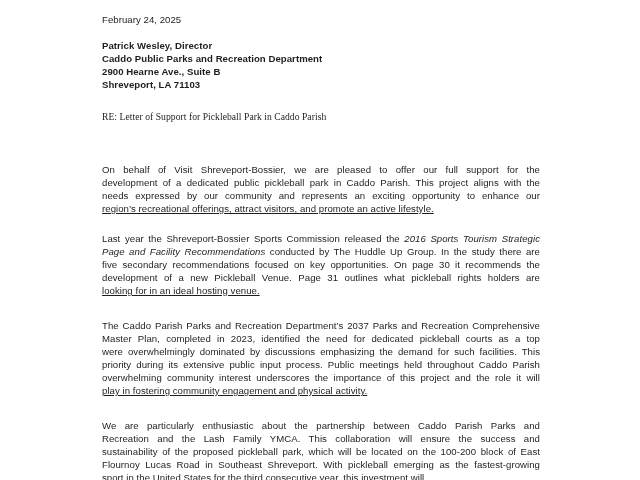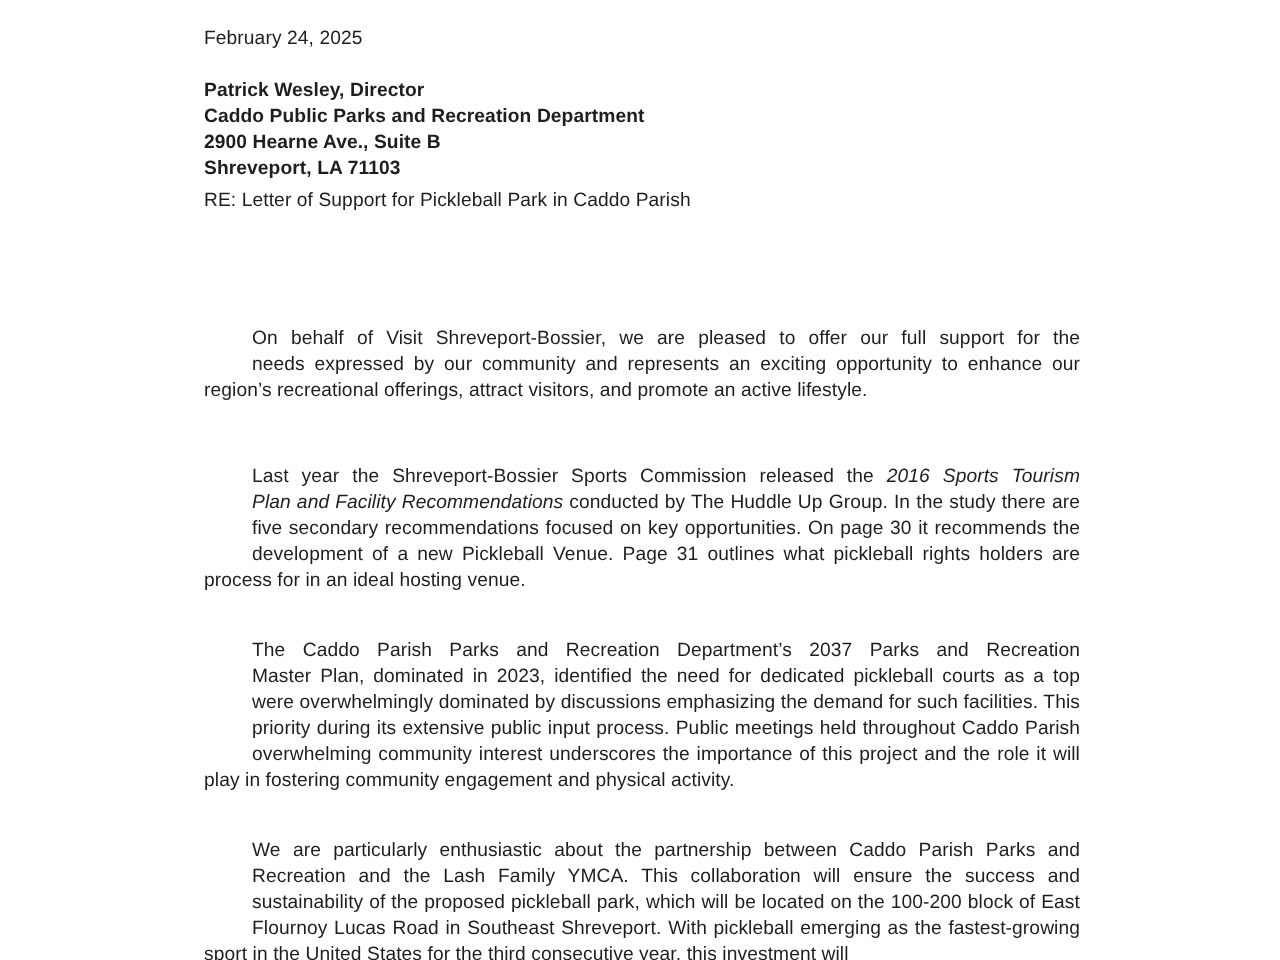--- a/index.html
+++ b/index.html
@@ -36,25 +36,25 @@
       display: block;
       white-space: nowrap;
     }
     .justify {
       display: block;
       text-align: justify;
       text-align-last: justify;
       white-space: normal;
       height: 13px;
       overflow: hidden;
-      margin-left: 24px;
     }
     .last {
       display: block;
       white-space: nowrap;
+      text-decoration: underline;
     }
     em {
       font-style: italic;
     }
   </style>
 </head>
 <body>
 
 <div class="page">
 
@@ -62,42 +62,43 @@
     <span class="line">February 24, 2025</span>
   </div>
 
   <div class="text" style="top:39px;font-weight:bold;">
     <span class="line">Patrick Wesley, Director</span>
     <span class="line">Caddo Public Parks and Recreation Department</span>
     <span class="line">2900 Hearne Ave., Suite B</span>
     <span class="line">Shreveport, LA 71103</span>
   </div>
 
-  <div class="text" style="top:94px;">
+  <div class="text" style="top:110px;font-family:Liberation Serif, serif;">
     <span class="line">RE: Letter of Support for Pickleball Park in Caddo Parish</span>
   </div>
 
 
   <div class="text" style="top:163px;">
     <span class="justify">On behalf of Visit Shreveport-Bossier, we are pleased to offer our full support for the</span>
+    <span class="justify">development of a dedicated public pickleball park in Caddo Parish. This project aligns with the</span>
     <span class="justify">needs expressed by our community and represents an exciting opportunity to enhance our</span>
     <span class="last">region’s recreational offerings, attract visitors, and promote an active lifestyle.</span>
   </div>
 
   <div class="text" style="top:232px;">
     <span class="justify"><span>Last year the Shreveport-Bossier Sports Commission released the </span><em>2016 Sports Tourism Strategic</em></span>
-    <span class="justify"><em>Plan and Facility Recommendations</em><span> conducted by The Huddle Up Group.  In the study there are</span></span>
+    <span class="justify"><em>Page and Facility Recommendations</em><span> conducted by The Huddle Up Group.  In the study there are</span></span>
     <span class="justify">five secondary recommendations focused on key opportunities.  On page 30 it recommends the</span>
     <span class="justify">development of a new Pickleball Venue.  Page 31 outlines what pickleball rights holders are</span>
-    <span class="last">process for in an ideal hosting venue.</span>
+    <span class="last">looking for in an ideal hosting venue.</span>
   </div>
 
   <div class="text" style="top:319px;">
     <span class="justify">The Caddo Parish Parks and Recreation Department’s 2037 Parks and Recreation Comprehensive</span>
-    <span class="justify">Master Plan, dominated in 2023, identified the need for dedicated pickleball courts as a top</span>
+    <span class="justify">Master Plan, completed in 2023, identified the need for dedicated pickleball courts as a top</span>
     <span class="justify">were overwhelmingly dominated by discussions emphasizing the demand for such facilities. This</span>
     <span class="justify">priority during its extensive public input process. Public meetings held throughout Caddo Parish</span>
     <span class="justify">overwhelming community interest underscores the importance of this project and the role it will</span>
     <span class="last">play in fostering community engagement and physical activity.</span>
   </div>
 
   <div class="text" style="top:419px;">
     <span class="justify">We are particularly enthusiastic about the partnership between Caddo Parish Parks and</span>
     <span class="justify">Recreation and the Lash Family YMCA. This collaboration will ensure the success and</span>
     <span class="justify">sustainability of the proposed pickleball park, which will be located on the 100-200 block of East</span>

